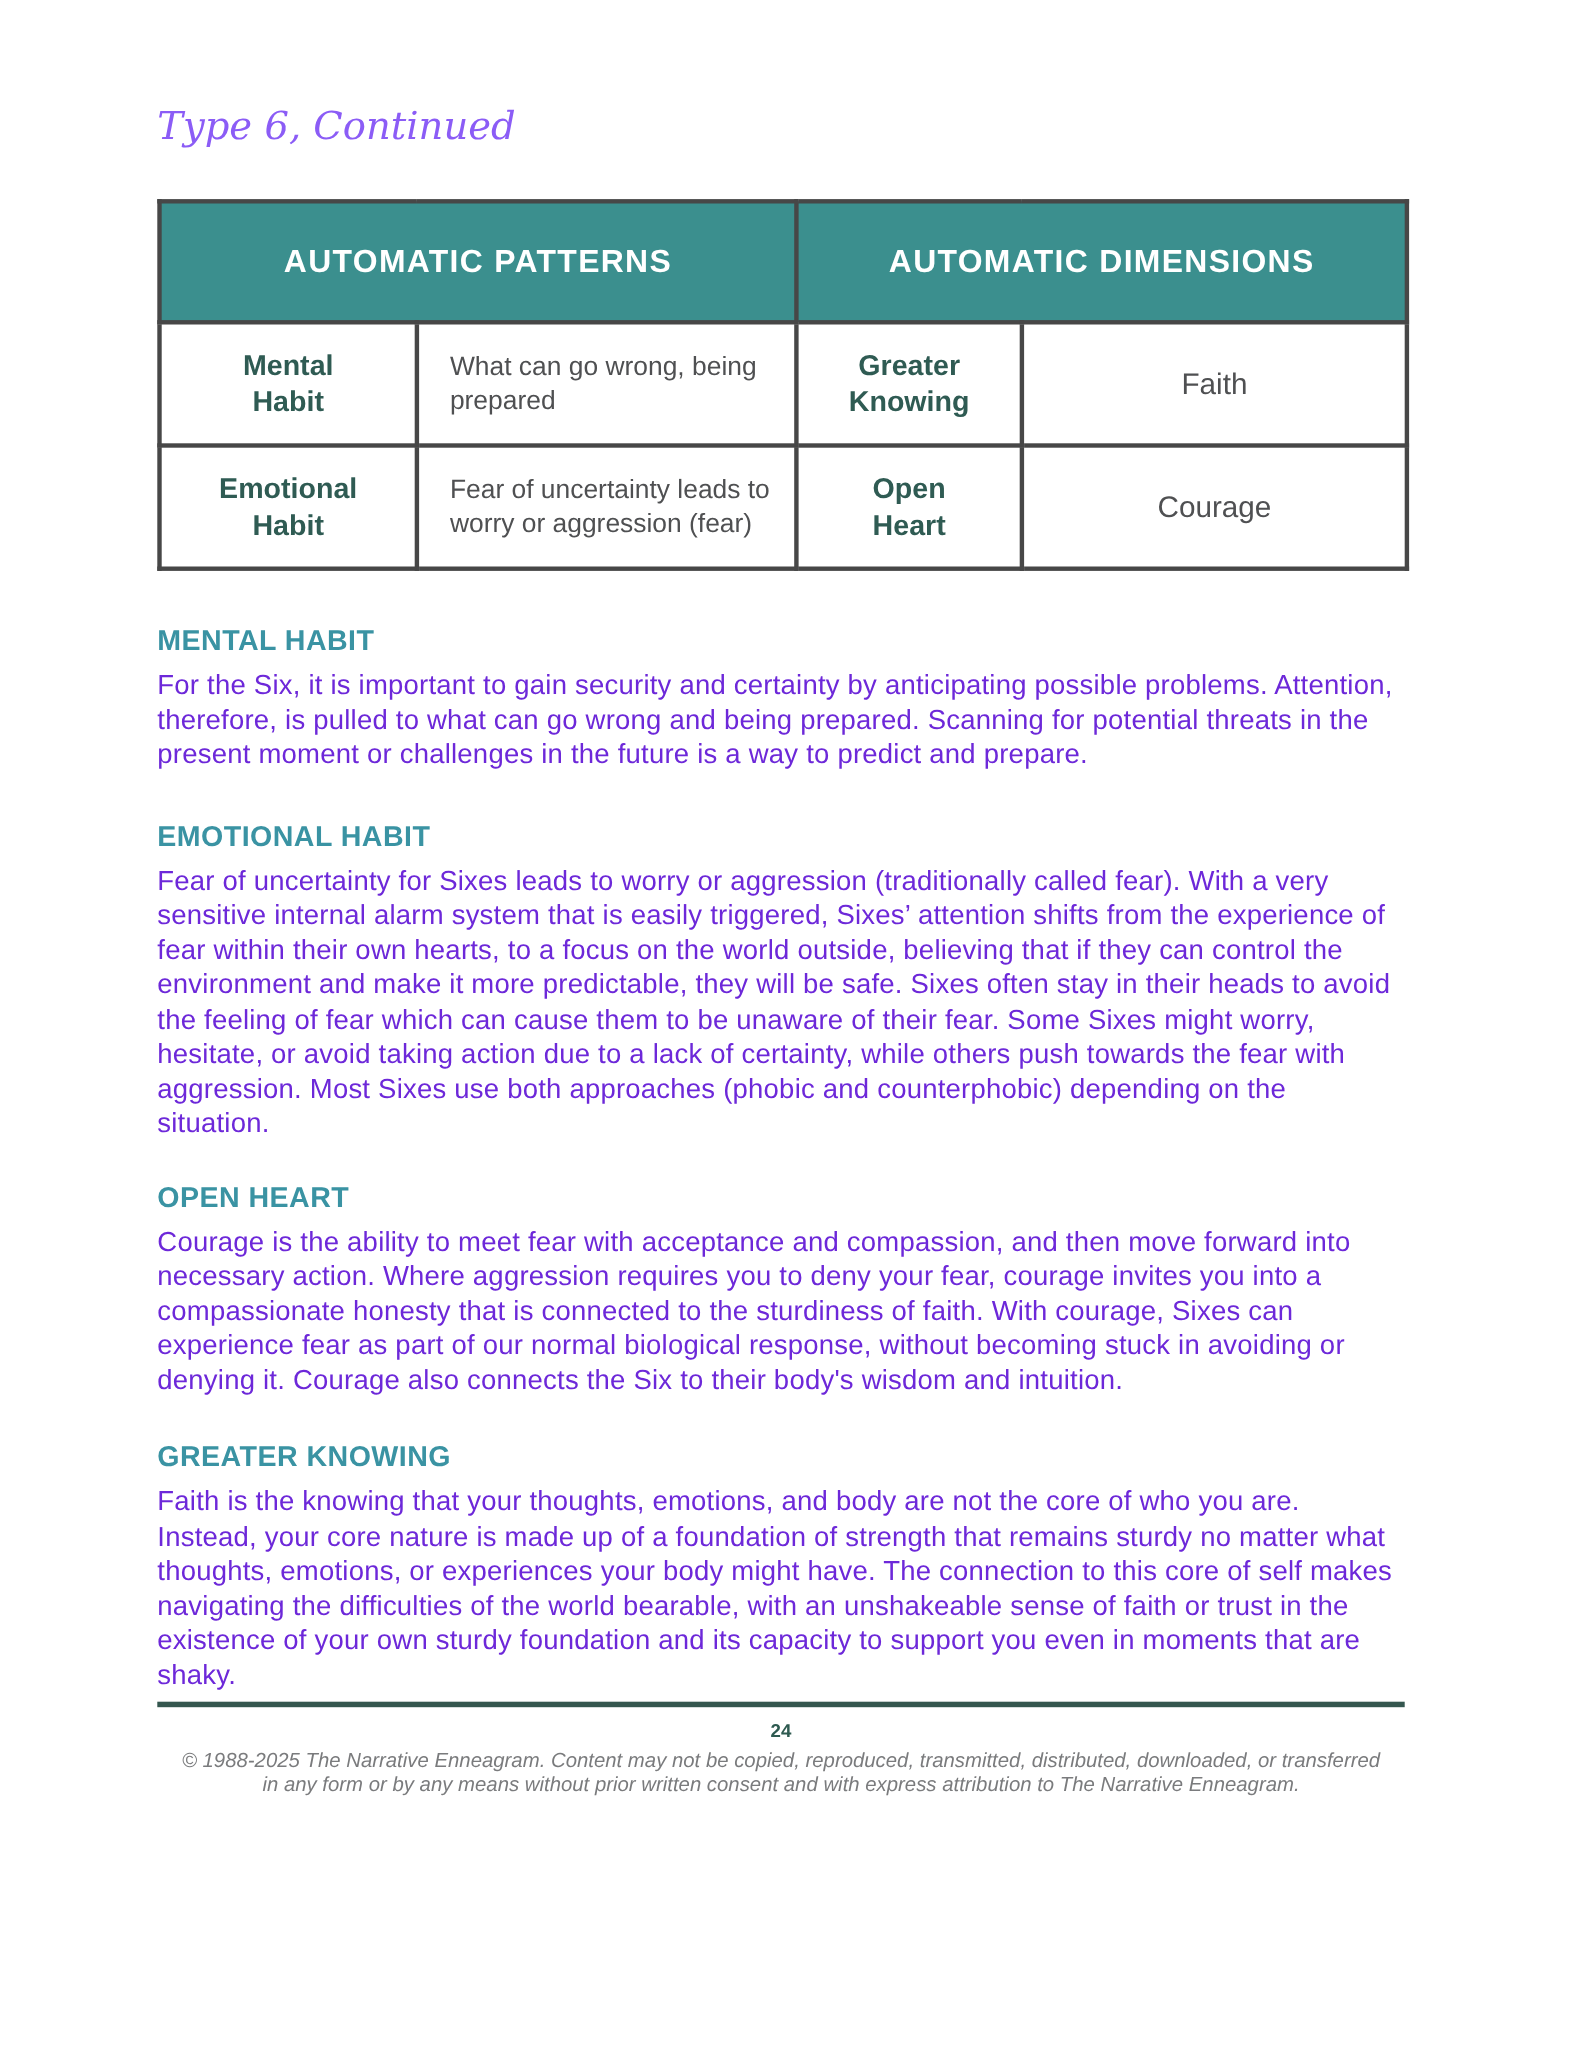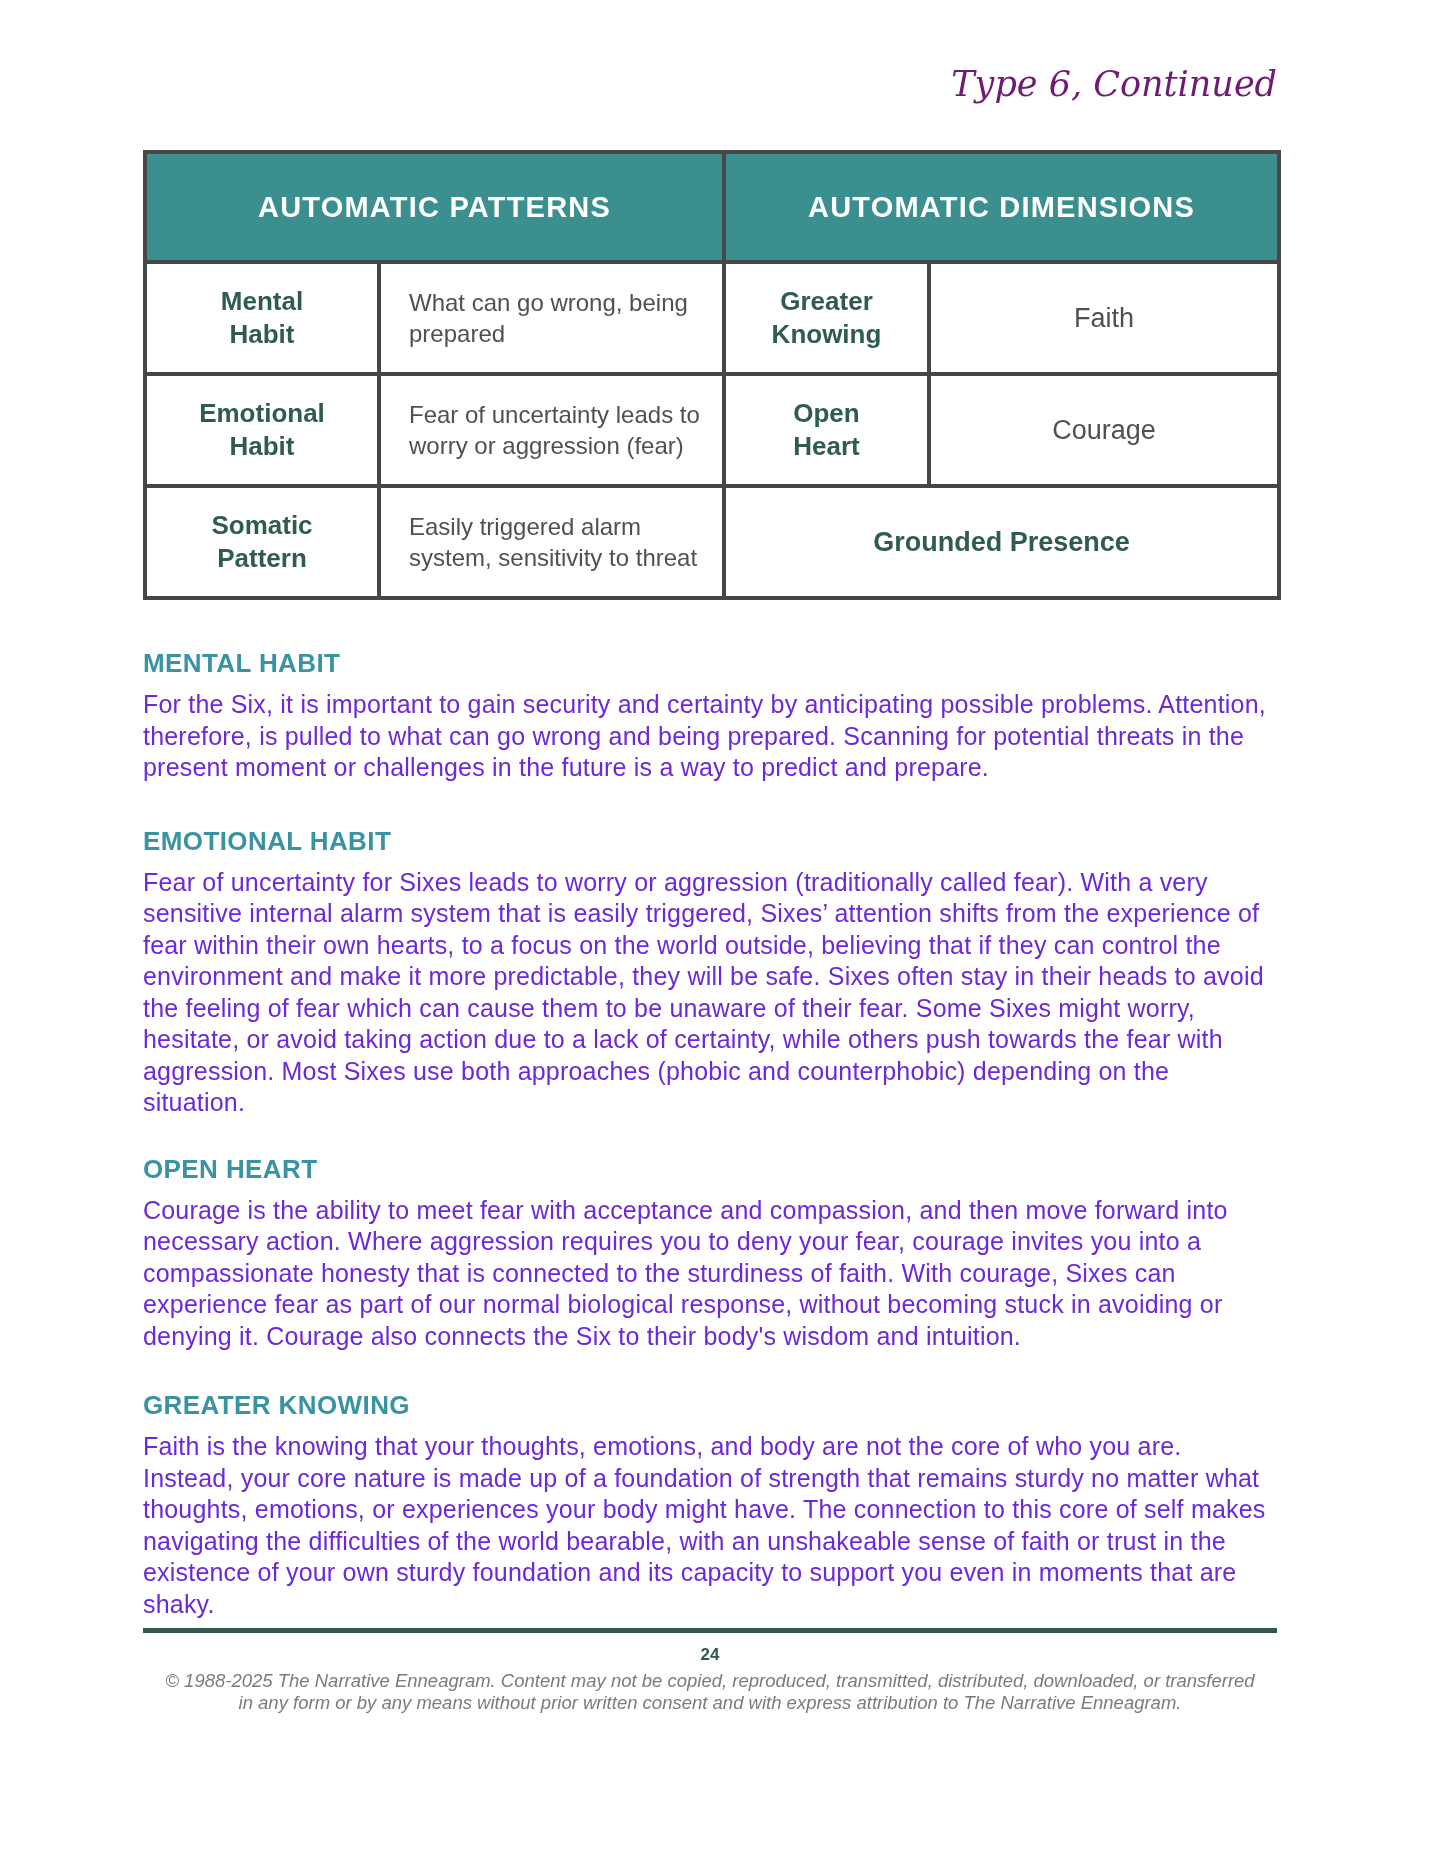--- a/index.html
+++ b/index.html
@@ -10,28 +10,28 @@
     font-family:"Liberation Sans",sans-serif;
     overflow:hidden;
   }
   .content{
     position:absolute;
     left:143px;top:0;
     width:1134px;
   }
   .doc-title{
     margin:0;
-    padding-top:60px;
-    text-align:right;
+    padding-top:91px;
+    text-align:left;
     font-family:"DejaVu Serif",serif;
     font-style:italic;
     font-weight:500;
     font-size:35px;
     line-height:48px;
-    color:#701a75;
+    color:#8b5cf6;
   }
   table.pd-table{
     margin-top:42px;
     width:1134px;
     border-collapse:collapse;
     table-layout:fixed;
     border-radius:21px;
   }
   table.pd-table th,
   table.pd-table td{
@@ -147,25 +147,20 @@
           <td class="cell-desc">What can go wrong, being prepared</td>
           <td class="cell-label">Greater Knowing</td>
           <td class="cell-value">Faith</td>
         </tr>
         <tr>
           <td class="cell-label">Emotional Habit</td>
           <td class="cell-desc">Fear of uncertainty leads to worry or aggression (fear)</td>
           <td class="cell-label">Open Heart</td>
           <td class="cell-value">Courage</td>
         </tr>
-        <tr>
-          <td class="cell-label">Somatic Pattern</td>
-          <td class="cell-desc">Easily triggered alarm system, sensitivity to threat</td>
-          <td class="cell-span" colspan="2">Grounded Presence</td>
-        </tr>
       </tbody>
     </table>
 
     <div class="section sec-mental">
       <h2 class="section-heading">MENTAL HABIT</h2>
       <p class="section-body">For the Six, it is important to gain security and certainty by anticipating possible problems.  Attention, therefore, is pulled to what can go wrong and being prepared.  Scanning for potential threats in the present moment or challenges in the future is a way to predict and prepare.</p>
     </div>
 
     <div class="section sec-emotional">
       <h2 class="section-heading">EMOTIONAL HABIT</h2>

